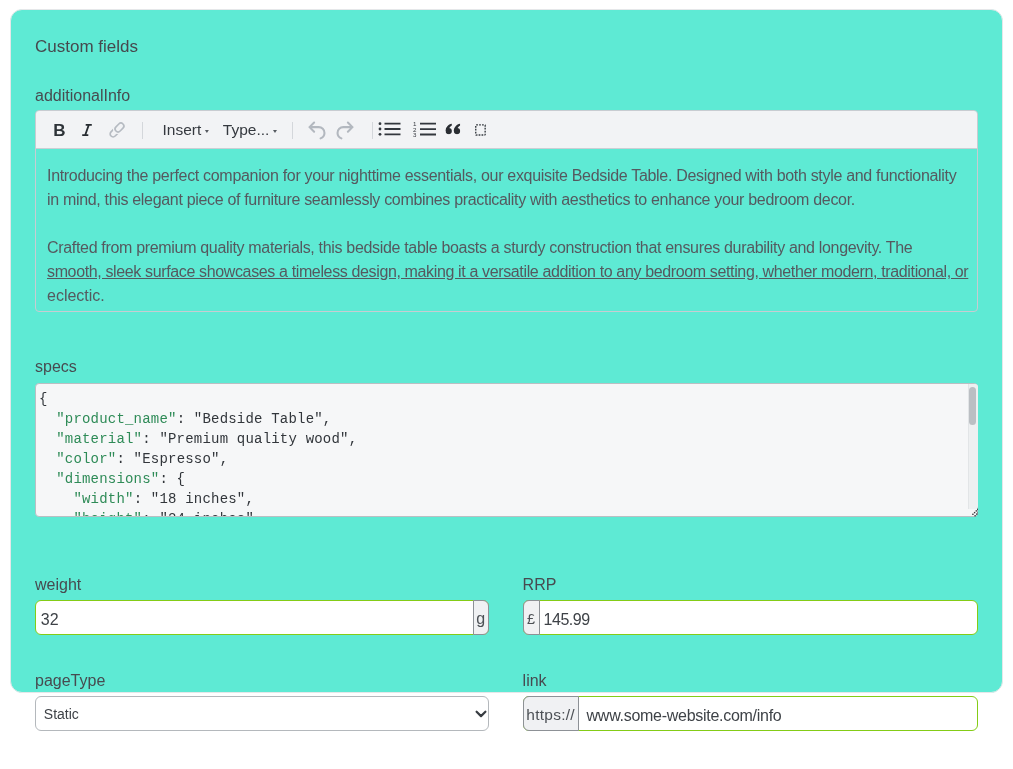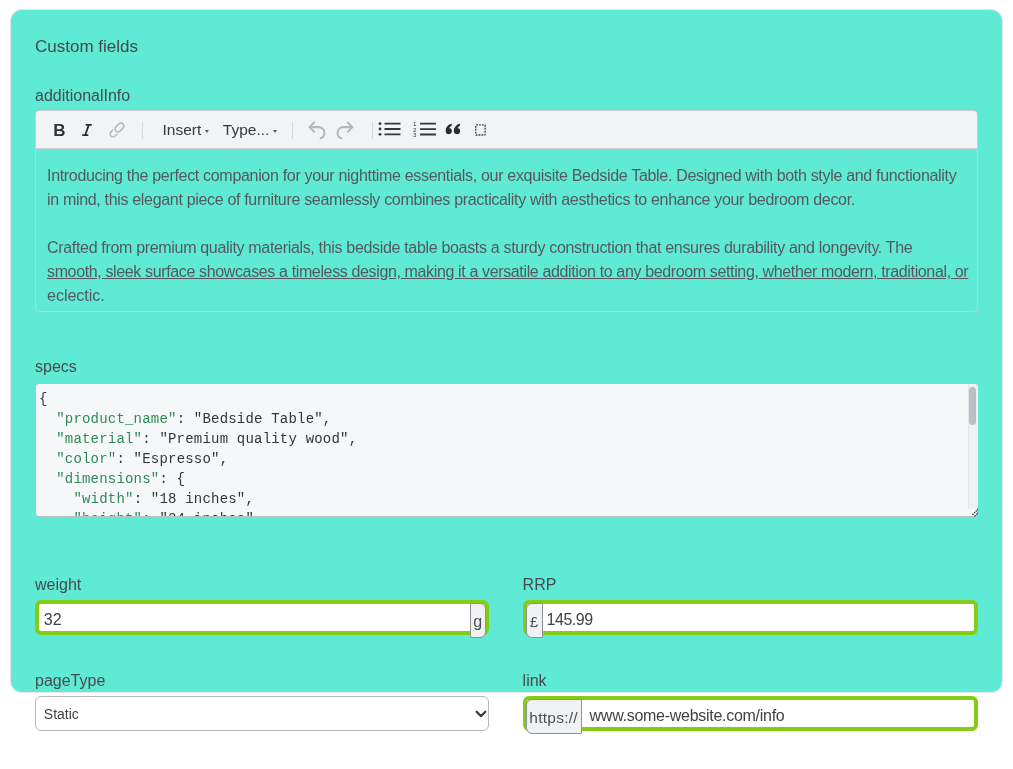--- a/index.html
+++ b/index.html
@@ -30,21 +30,21 @@
 
 .tarea { position:absolute; left:24px; top:373px; width:943px; height:134px;
   background:#f6f7f8; border:1px solid #babfc3; border-radius:4px; overflow:hidden;
   font-family:"Liberation Mono", monospace; font-size:14px; line-height:20px; color:#32363b; letter-spacing:0.2px;
   padding:5px 3px; white-space:pre; }
 .k { color:#2e8b57; }
 .sbar { position:absolute; left:957px; top:374px; width:9.5px; height:124.5px; background:#eef0f1; border-left:1px solid #e2e5e7; border-radius:0 3px 3px 0; }
 .sthumb { position:absolute; right:2px; top:3px; width:7px; height:38px; background:#bbbfc3; border-radius:4px; }
 
 
-.inp { position:absolute; height:35px; background:#fff; border:4px solid #84cc16; border-radius:6px; font-size:16px; color:#3e4247; }
+.inp { position:absolute; height:35px; background:#fff; border:1px solid #84cc16; border-radius:6px; font-size:16px; color:#3e4247; }
 .inp .val { position:absolute; top:calc(50% + 2.3px); transform:translateY(-50%); white-space:nowrap; }
 .addon { position:absolute; top:-1px; height:35px; background:#f0f1f3; border:1px solid #8d9196;
   color:#4c5055; display:flex; align-items:center; justify-content:center; padding-top:2px; }
 .addon.r { right:-1px; border-radius:0 6px 6px 0; }
 .addon.l { left:-1px; border-radius:6px 0 0 6px; }
 .sel { position:absolute; height:35px; background:#fff; border:1px solid #b4b8bc; border-radius:6px;
   font-size:14px; color:#3e4247; }
 </style>
 </head>
 <body>

